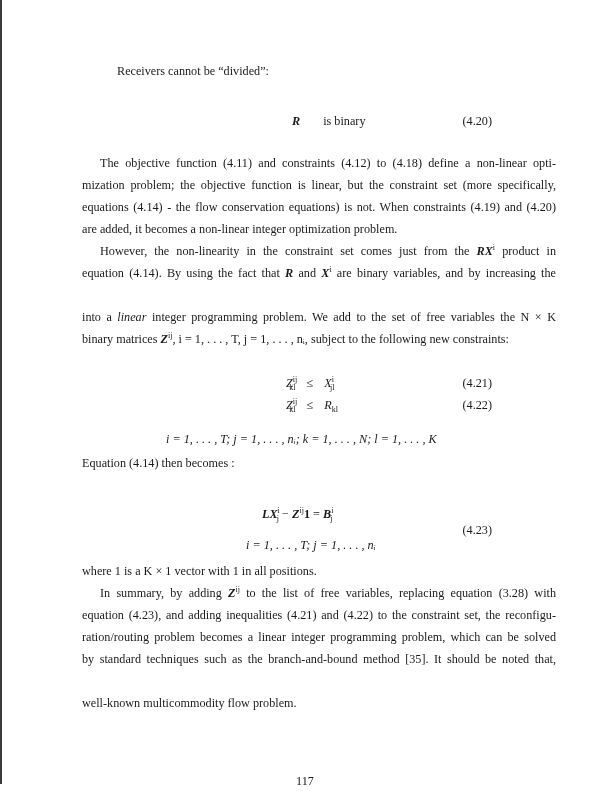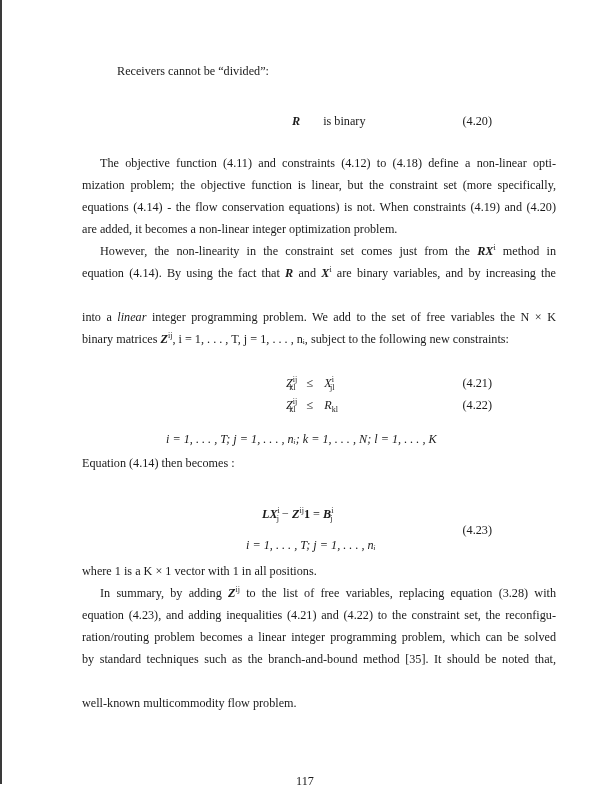--- a/index.html
+++ b/index.html
@@ -31,21 +31,21 @@
     <b class="v">R</b>
     <span style="margin-left:20px;">is binary</span>
   </div>
   <div class="eqnum" style="top:113px;">(4.20)</div>
 
   <div class="line just" style="left:100px; width:456px; top:155px;">The objective function (4.11) and constraints (4.12) to (4.18) define a non-linear opti-</div>
   <div class="line just" style="top:177px;">mization problem; the objective function is linear, but the constraint set (more specifically,</div>
   <div class="line just" style="top:199px;">equations (4.14) - the flow conservation equations) is not.  When constraints (4.19) and (4.20)</div>
   <div class="line just last" style="top:221px;">are added, it becomes a non-linear integer optimization problem.</div>
 
-  <div class="line just" style="left:100px; width:456px; top:243px;"><span>However, the non-linearity in the constraint set comes just from the </span><b class="v">RX</b><sup>i</sup><span> method in</span></div>
+  <div class="line just" style="left:100px; width:456px; top:243px;"><span>However, the non-linearity in the constraint set comes just from the </span><b class="v">RX</b><sup>i</sup><span> product in</span></div>
   <div class="line just" style="top:265px;"><span>equation (4.14).  By using the fact that </span><b class="v">R</b><span> and </span><b class="v">X</b><sup>i</sup><span> are binary variables, and by increasing the</span></div>
   <div class="line just" style="top:309px;"><span>into a </span><i>linear</i><span>  integer programming problem.  We add to the set of free variables the N × K</span></div>
   <div class="line just last" style="top:331px;"><span>binary matrices </span><b class="v">Z</b><sup>ij</sup><span>, i = 1, . . . , T, j = 1, . . . , nᵢ, subject to the following new constraints:</span></div>
 
   <div class="math" style="left:286px; top:375px;">
     <i>Z</i><sup>ij</sup><sub style="margin-left:-8px;">kl</sub>
     <span style="margin:0 8px;">≤</span>
     <i>X</i><sup>i</sup><sub style="margin-left:-4px;">jl</sub>
   </div>
   <div class="eqnum" style="top:375px;">(4.21)</div>

